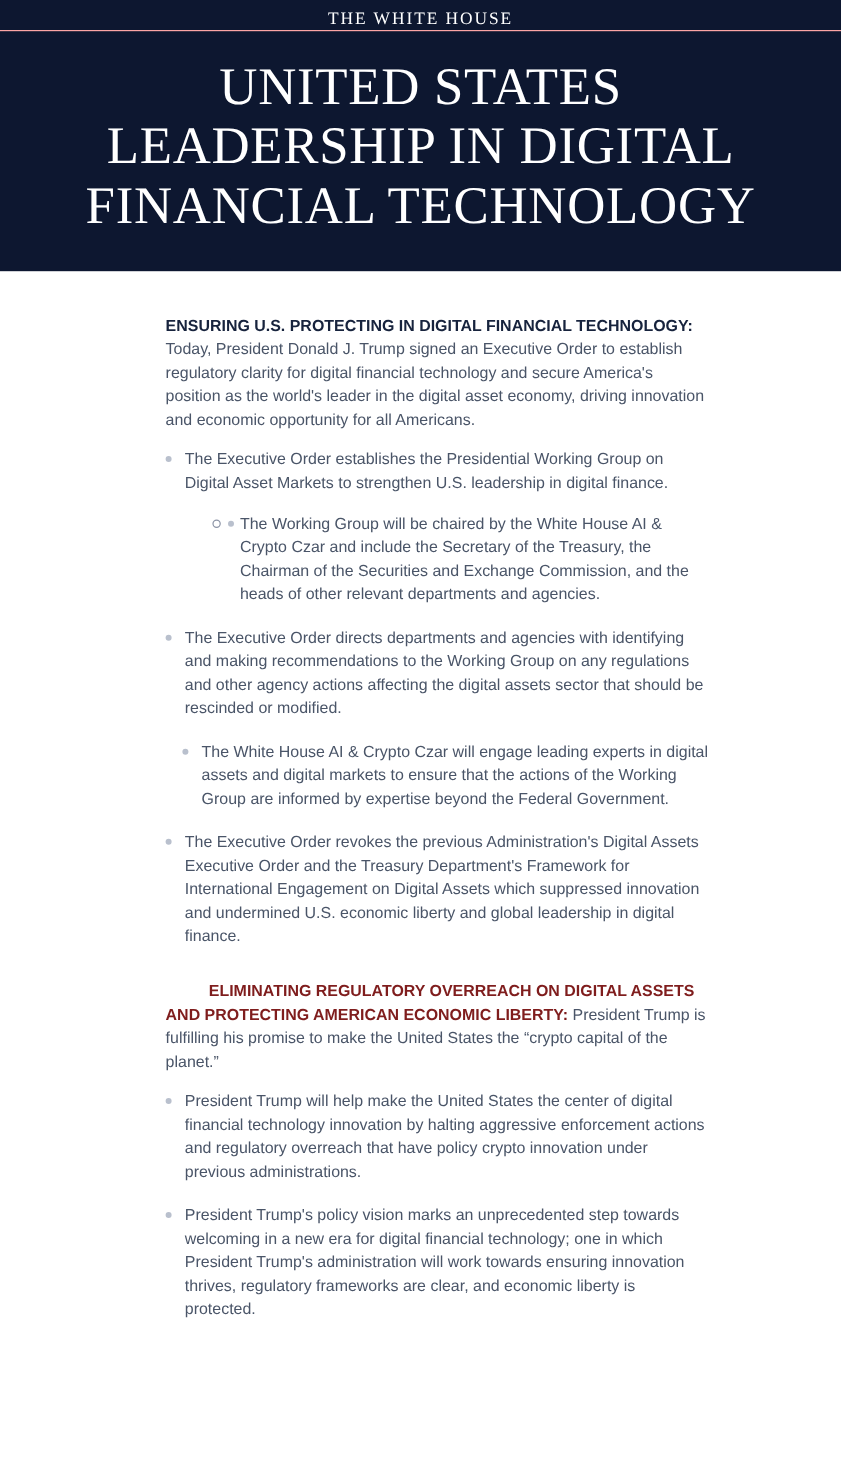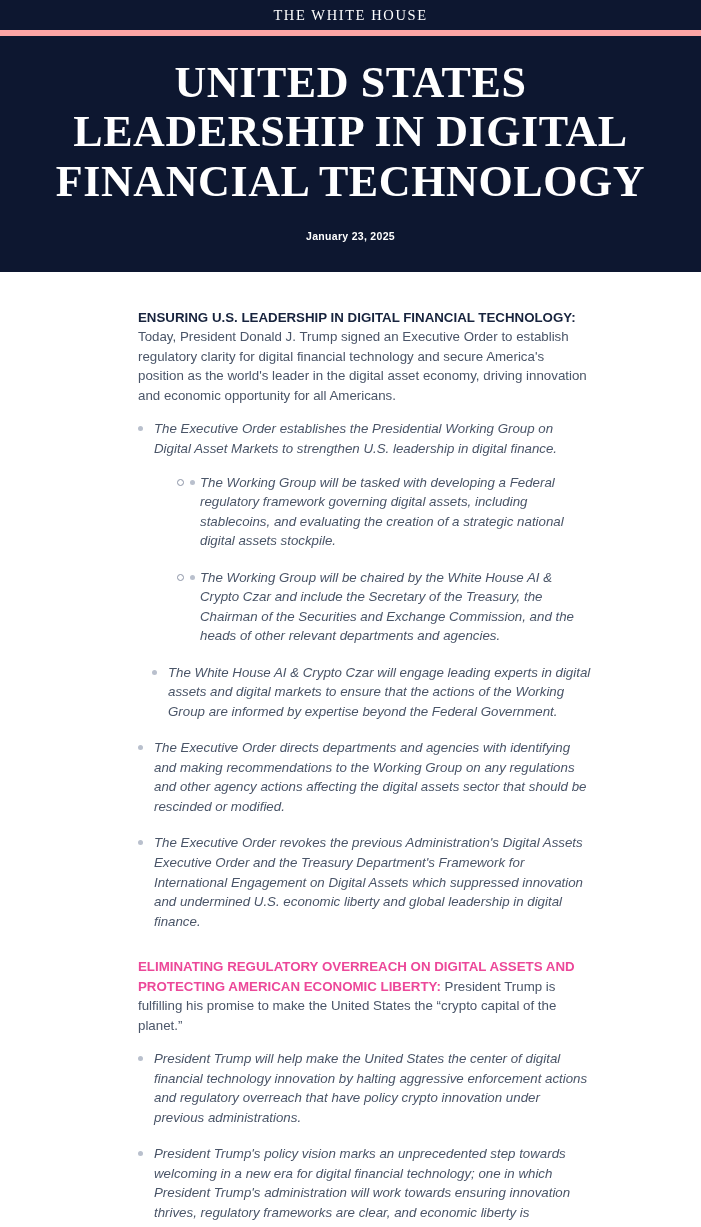--- a/index.html
+++ b/index.html
@@ -17,41 +17,41 @@
     background: #ffffff;
   }
 
   
   .masthead {
     background: #0d1730;
     color: #ffffff;
     padding: 0;
   }
   .masthead-bar {
-    height: 36px;
+    height: 26px;
     display: flex;
-    align-items: center;
+    align-items: flex-end;
     justify-content: center;
-    border-bottom: 6px solid #fca5a5;
+    border-bottom: 1px solid #fca5a5;
   }
   .masthead-bar .brand {
     font-family: "Liberation Serif", serif;
     font-size: 14.5px;
     letter-spacing: 1.6px;
     color: #ffffff;
     white-space: nowrap;
   }
   .hero {
     padding: 22px 40px 30px 40px;
     text-align: center;
   }
   .hero h1 {
     margin: 0;
     font-family: "Liberation Serif", serif;
-    font-weight: 700;
+    font-weight: 400;
     font-size: 44px;
     line-height: 1.12;
     letter-spacing: 0.6px;
     color: #ffffff;
     text-transform: uppercase;
   }
   .hero .date {
     margin-top: 24px;
     font-family: "Liberation Sans", sans-serif;
     font-size: 10.5px;
@@ -73,36 +73,36 @@
   }
   .para .lead {
     color: #17233d;
     font-weight: bold;
   }
   .section-head {
     margin: 26px 0 14px 0;
     color: #4a5568;
   }
   .section-head .lead {
-    color: #ec4899;
+    color: #7f1d1d;
     font-weight: bold;
     text-transform: uppercase;
+    margin-left: 36px;
   }
 
   ul.lvl1, ul.lvl2 {
     list-style: none;
     margin: 0;
     padding: 0;
   }
   ul.lvl1 > li {
     position: relative;
     padding-left: 16px;
     margin: 0 0 17px 0;
     color: #4a5568;
-    font-style: italic;
   }
   ul.lvl1 > li::before {
     content: "";
     position: absolute;
     left: 0;
     top: 7px;
     width: 5px;
     height: 5px;
     border-radius: 50%;
     background: #b9c0cd;
@@ -144,47 +144,43 @@
 <body>
 
 <div class="page">
 
   <header class="masthead">
     <div class="masthead-bar">
       <span class="brand">THE WHITE HOUSE</span>
     </div>
     <div class="hero">
       <h1>UNITED STATES LEADERSHIP IN DIGITAL FINANCIAL TECHNOLOGY</h1>
-      <div class="date">January 23, 2025</div>
     </div>
   </header>
 
   <main class="content">
 
     <p class="para">
-      <span class="lead">ENSURING U.S. LEADERSHIP IN DIGITAL FINANCIAL TECHNOLOGY:</span><span> Today, President Donald J. Trump signed an Executive Order to establish regulatory clarity for digital financial technology and secure America's position as the world's leader in the digital asset economy, driving innovation and economic opportunity for all Americans.</span>
+      <span class="lead">ENSURING U.S. PROTECTING IN DIGITAL FINANCIAL TECHNOLOGY:</span><span> Today, President Donald J. Trump signed an Executive Order to establish regulatory clarity for digital financial technology and secure America's position as the world's leader in the digital asset economy, driving innovation and economic opportunity for all Americans.</span>
     </p>
 
     <ul class="lvl1">
       <li>
         <span>The Executive Order establishes the Presidential Working Group on Digital Asset Markets to strengthen U.S. leadership in digital finance.</span>
         <ul class="lvl2 nested-wrap">
-          <li>
-            <span>The Working Group will be tasked with developing a Federal regulatory framework governing digital assets, including stablecoins, and evaluating the creation of a strategic national digital assets stockpile.</span>
-          </li>
           <li>
             <span>The Working Group will be chaired by the White House AI &amp; Crypto Czar and include the Secretary of the Treasury, the Chairman of the Securities and Exchange Commission, and the heads of other relevant departments and agencies.</span>
           </li>
         </ul>
       </li>
+      <li>
+        <span>The Executive Order directs departments and agencies with identifying and making recommendations to the Working Group on any regulations and other agency actions affecting the digital assets sector that should be rescinded or modified.</span>
+      </li>
       <li style="margin-left:14px;">
         <span>The White House AI &amp; Crypto Czar will engage leading experts in digital assets and digital markets to ensure that the actions of the Working Group are informed by expertise beyond the Federal Government.</span>
-      </li>
-      <li>
-        <span>The Executive Order directs departments and agencies with identifying and making recommendations to the Working Group on any regulations and other agency actions affecting the digital assets sector that should be rescinded or modified.</span>
       </li>
       <li>
         <span>The Executive Order revokes the previous Administration's Digital Assets Executive Order and the Treasury Department's Framework for International Engagement on Digital Assets which suppressed innovation and undermined U.S. economic liberty and global leadership in digital finance.</span>
       </li>
     </ul>
 
     <p class="section-head">
       <span class="lead">ELIMINATING REGULATORY OVERREACH ON DIGITAL ASSETS AND PROTECTING AMERICAN ECONOMIC LIBERTY:</span><span> President Trump is fulfilling his promise to make the United States the “crypto capital of the planet.”</span>
     </p>
 

